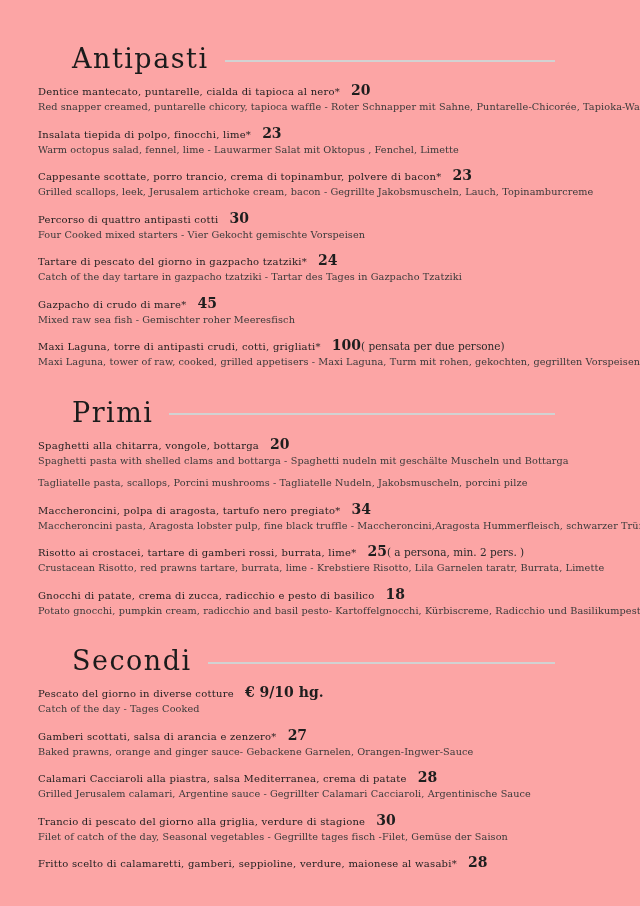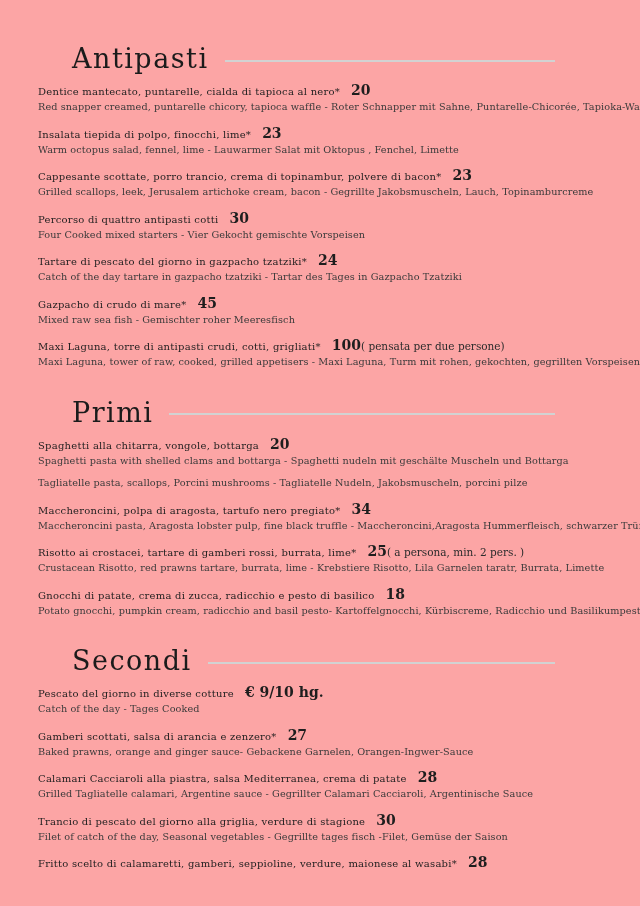--- a/index.html
+++ b/index.html
@@ -185,21 +185,21 @@
     <div class="title-row">
       <span class="title">Gamberi scottati, salsa di arancia e zenzero*</span><span class="price">27</span>
     </div>
     <div class="desc">Baked prawns, orange and ginger sauce- Gebackene Garnelen, Orangen-Ingwer-Sauce</div>
   </div>
 
   <div class="menu-item">
     <div class="title-row">
       <span class="title">Calamari Cacciaroli alla piastra, salsa Mediterranea, crema di patate</span><span class="price">28</span>
     </div>
-    <div class="desc">Grilled Tagliatelle calamari, Argentine sauce - Gegrillter Calamari Cacciaroli, Argentinische Sauce</div>
+    <div class="desc">Grilled Jerusalem calamari, Argentine sauce - Gegrillter Calamari Cacciaroli, Argentinische Sauce</div>
   </div>
 
   <div class="menu-item">
     <div class="title-row">
       <span class="title">Trancio di pescato del giorno alla griglia, verdure di stagione</span><span class="price">30</span>
     </div>
     <div class="desc">Filet of catch of the day, Seasonal vegetables - Gegrillte tages fisch -Filet, Gemüse der Saison</div>
   </div>
 
   <div class="menu-item">

